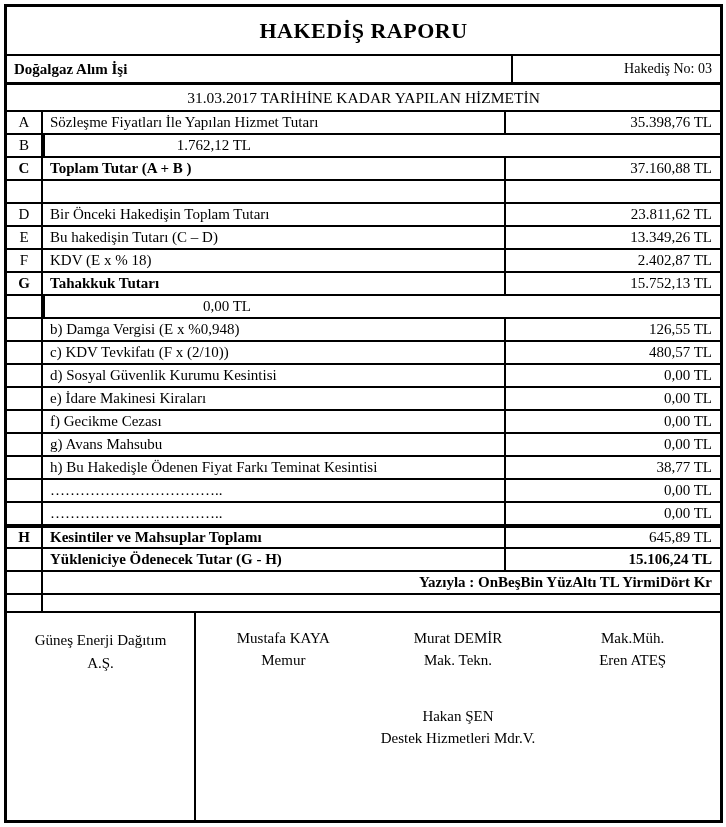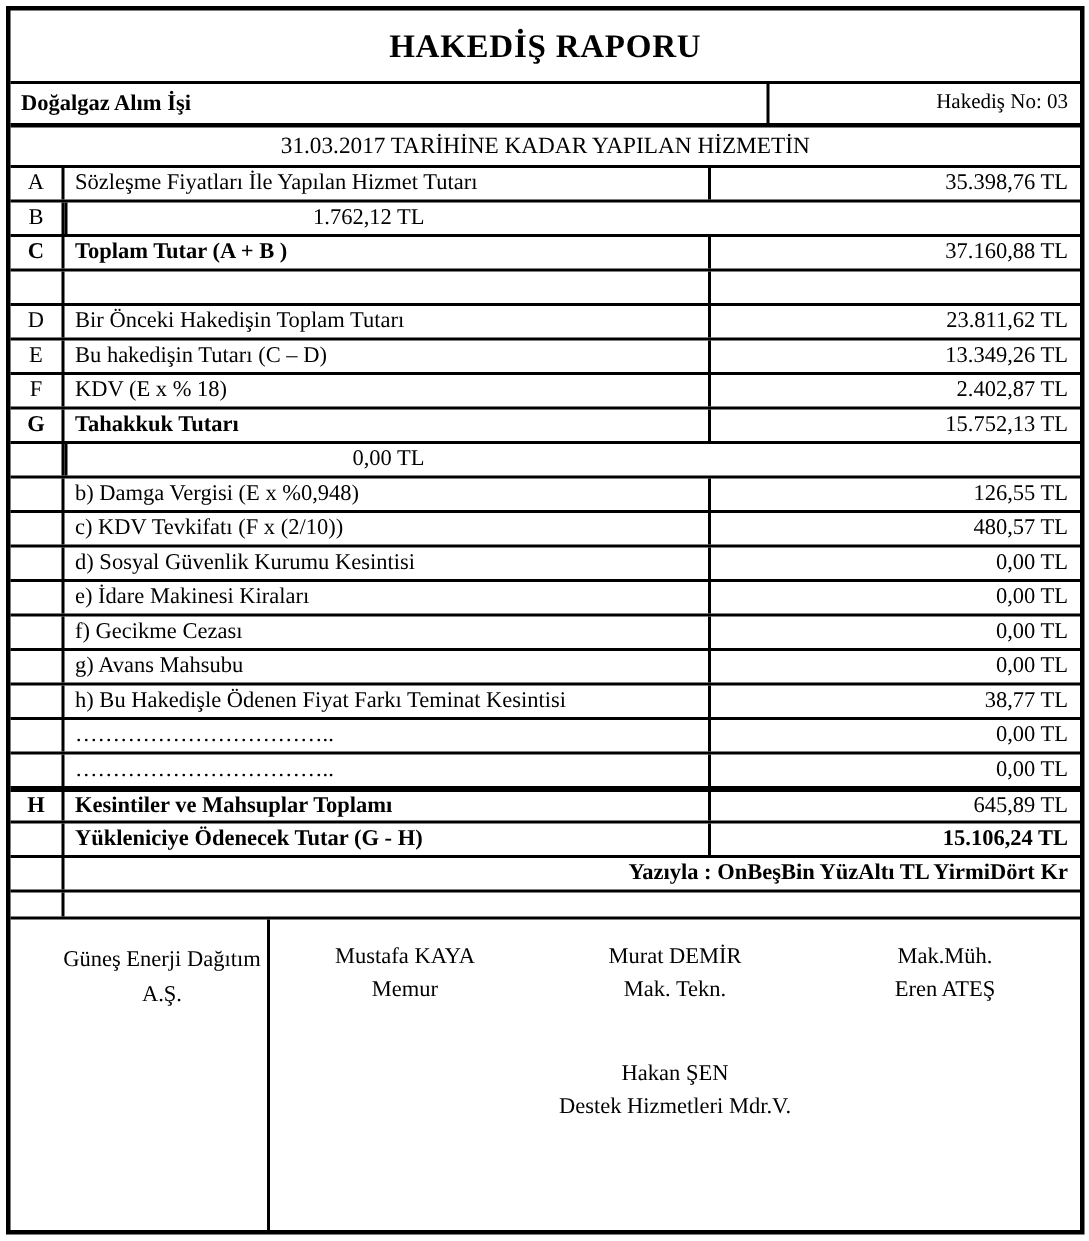--- a/index.html
+++ b/index.html
@@ -33,28 +33,28 @@
     height:23px;box-sizing:border-box;border-bottom:2px solid #000;
     display:flex;font-size:15px;flex:0 0 auto;
   }
   .row.thick-top{border-top:2px solid #000;}
   .row.short{height:18px;}
   .cell{display:flex;align-items:center;height:100%;box-sizing:border-box;}
   .cell.letter{width:36px;border-right:2px solid #000;justify-content:center;}
   .cell.label{flex:1;padding-left:7px;}
   .cell.label.right{justify-content:flex-end;padding-right:8px;margin-left:44px;}
   .cell.value{
-    width:248px;border-left:2px solid #000;justify-content:flex-end;padding-right:8px;
+    width:216px;border-left:2px solid #000;justify-content:flex-end;padding-right:8px;
   }
   .b{font-weight:bold;}
   .sig-box{flex:1;display:flex;}
   .sig-left{
-    width:142px;box-sizing:border-box;border-right:2px solid #000;
+    width:189px;box-sizing:border-box;border-right:2px solid #000;
     display:flex;flex-direction:column;align-items:center;padding-top:16px;
-    font-size:15px;line-height:23px;text-align:center;margin-left:31px;
+    font-size:15px;line-height:23px;text-align:center;
   }
   .sig-right{flex:1;display:flex;flex-direction:column;}
   .sig-cols{display:flex;padding-top:14px;}
   .sig-col{flex:1;text-align:center;font-size:15px;line-height:22px;}
   .sig-approver{margin-top:34px;text-align:center;font-size:15px;line-height:22px;}
 </style>
 </head>
 <body>
 
 <div class="frame">

